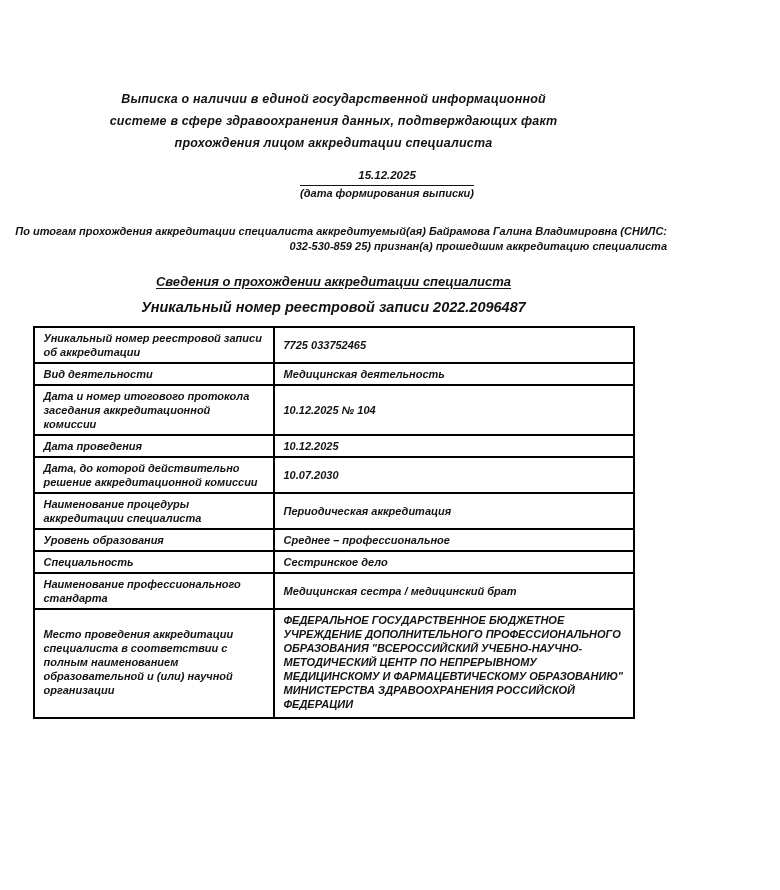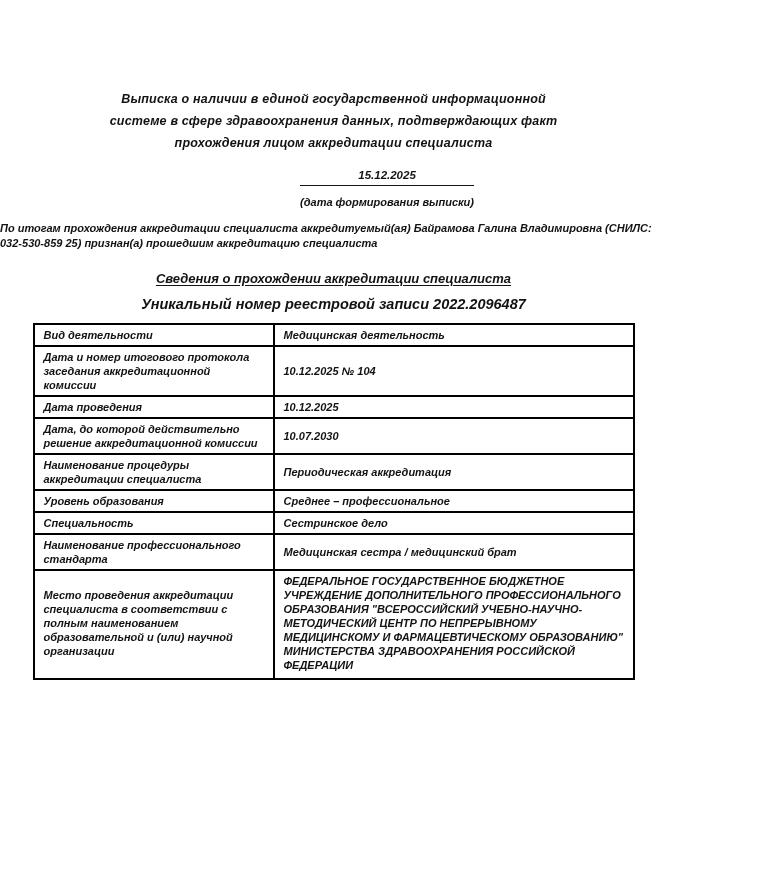--- a/index.html
+++ b/index.html
@@ -31,25 +31,25 @@
   }
   .date-value {
     font-size: 11.5px;
     line-height: 14px;
     padding: 0 28px 3px 28px;
   }
   .date-caption {
     border-top: 1.5px solid #131313;
     font-size: 11px;
     line-height: 15px;
-    padding-top: 9px;
+    padding-top: 0;
   }
   .intro {
-    margin-top: 11px;
-    text-align: left;
+    margin-top: 23px;
+    text-align: right;
     font-size: 11px;
     line-height: 15px;
   }
   .section-heading {
     margin-top: 21px;
     text-align: center;
     font-size: 13px;
     line-height: 14px;
     text-decoration: underline;
     text-underline-offset: 2px;
@@ -98,20 +98,24 @@
     <div>032-530-859 25) признан(а) прошедшим аккредитацию специалиста</div>
   </div>
 
   <div class="section-heading">Сведения о прохождении аккредитации специалиста</div>
 
   <div class="registry-line">Уникальный номер реестровой записи 2022.2096487</div>
 
   <table class="acc-table">
     <tbody>
       <tr>
+        <td class="cell-label">Уникальный номер реестровой записи об аккредитации</td>
+        <td class="cell-value">7725 033752465</td>
+      </tr>
+      <tr>
         <td class="cell-label">Вид деятельности</td>
         <td class="cell-value">Медицинская деятельность</td>
       </tr>
       <tr>
         <td class="cell-label">Дата и номер итогового протокола заседания аккредитационной комиссии</td>
         <td class="cell-value">10.12.2025 № 104</td>
       </tr>
       <tr>
         <td class="cell-label">Дата проведения</td>
         <td class="cell-value">10.12.2025</td>

